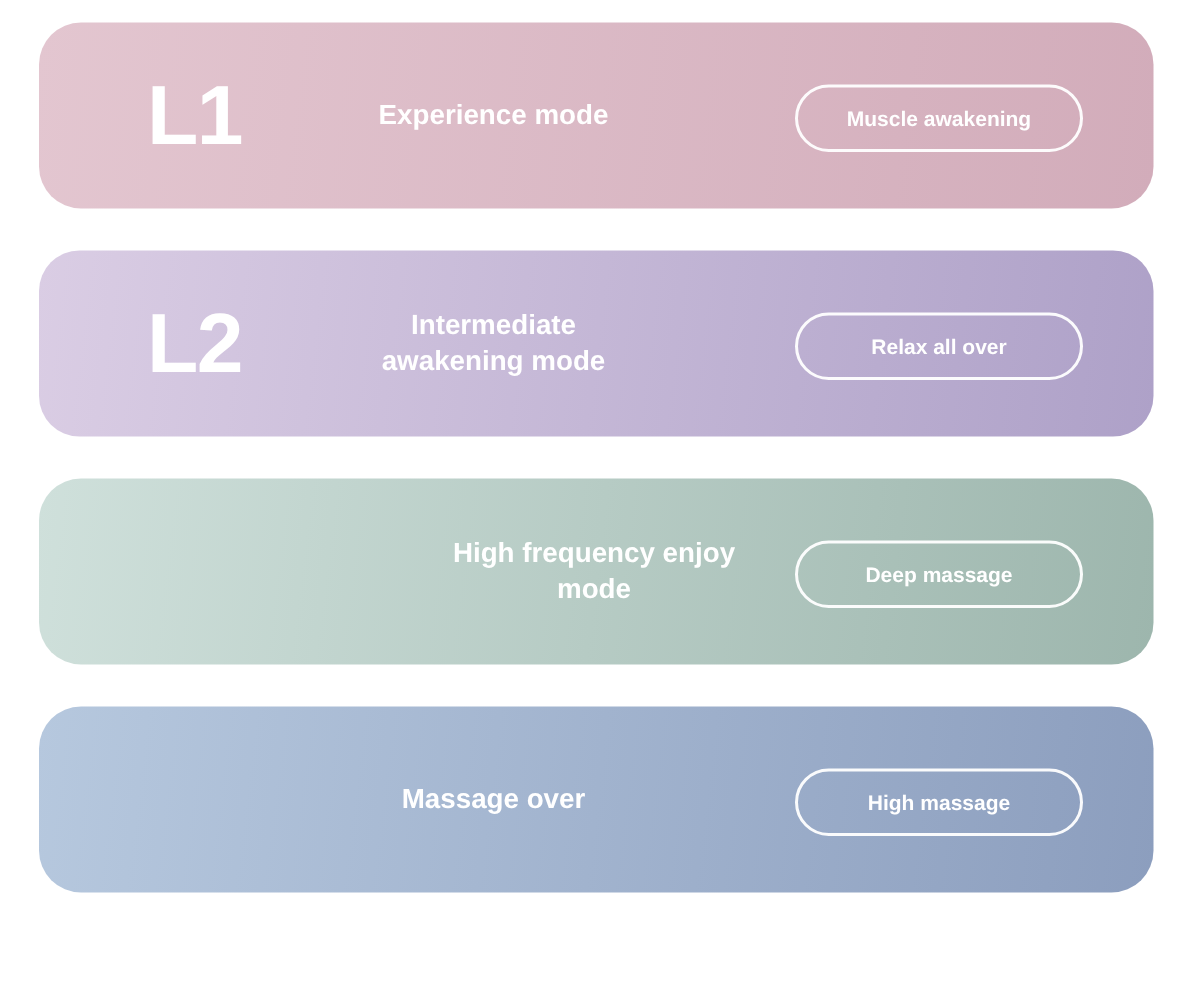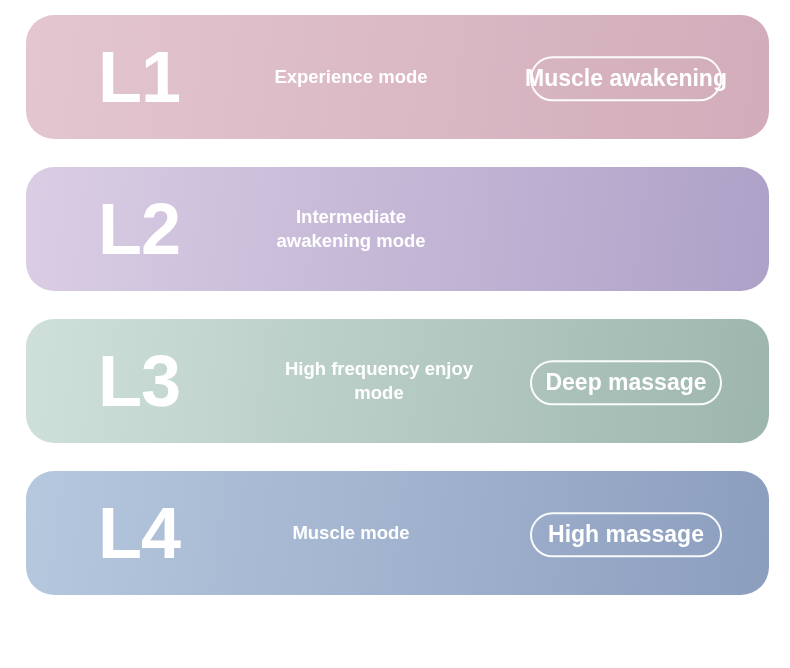--- a/index.html
+++ b/index.html
@@ -27,103 +27,104 @@
   .row {
     position: relative;
     height: 124px;
     border-radius: 28px;
   }
   .level {
     position: absolute;
     left: 72px;
     top: 50%;
     transform: translateY(-50%);
-    font-size: 72px;
+    font-size: 56px;
     font-weight: bold;
     line-height: 1;
     color: #ffffff;
     letter-spacing: -1px;
   }
   .mode {
     position: absolute;
-    left: 180px;
+    left: 158px;
     top: 50%;
     transform: translateY(-50%);
     width: 290px;
     display: flex;
     justify-content: center;
   }
   .mode span {
     color: #ffffff;
     font-weight: bold;
     font-size: 18.5px;
     line-height: 1.3;
     text-align: center;
   }
   .row-2 .mode span { max-width: 175px; }
-  .row-3 .mode { left: 208px; justify-content: center; }
+  .row-3 .mode { left: 225px; justify-content: center; }
   .row-3 .mode span { max-width: 205px; }
   .badge {
     position: absolute;
     right: 47px;
     top: 50%;
     transform: translateY(-46%);
     width: 192px;
     height: 45px;
     box-sizing: border-box;
     border: 2px solid rgba(255,255,255,0.95);
     border-radius: 23px;
     display: flex;
     align-items: center;
     justify-content: center;
   }
   .badge span {
     color: #ffffff;
     font-weight: bold;
-    font-size: 23px;
+    font-size: 14px;
     white-space: nowrap;
   }
 </style>
 </head>
 <body>
 
 <div class="canvas">
   <div class="stack">
 
     <section class="row row-1" style="background: linear-gradient(97deg, rgb(227, 198, 208), rgb(210, 172, 186));">
       <div class="level">L1</div>
       <div class="mode">
         <span>Experience mode</span>
       </div>
       <div class="badge">
         <span>Muscle awakening</span>
       </div>
     </section>
 
-    <section class="row row-2" style="background: linear-gradient(97deg, rgb(218, 205, 228), rgb(174, 161, 200));">
+    <section class="row row-2" style="background: linear-gradient(97deg, rgb(218, 205, 228), rgb(174, 161, 200)); border-radius: 27px;">
       <div class="level">L2</div>
       <div class="mode">
         <span>Intermediate awakening mode</span>
       </div>
+      <div class="badge">
+        <span>Relax all over</span>
+      </div>
     </section>
 
     <section class="row row-3" style="background: linear-gradient(97deg, rgb(207, 224, 219), rgb(157, 182, 173));">
-      <div class="level">L3</div>
       <div class="mode">
         <span>High frequency enjoy mode</span>
       </div>
       <div class="badge">
         <span>Deep massage</span>
       </div>
     </section>
 
     <section class="row row-4" style="background: linear-gradient(97deg, rgb(182, 200, 222), rgb(140, 158, 190));">
-      <div class="level">L4</div>
       <div class="mode">
-        <span>Muscle mode</span>
+        <span>Massage over</span>
       </div>
       <div class="badge">
         <span>High massage</span>
       </div>
     </section>
 
   </div>
 </div>
 
 </body></html>

